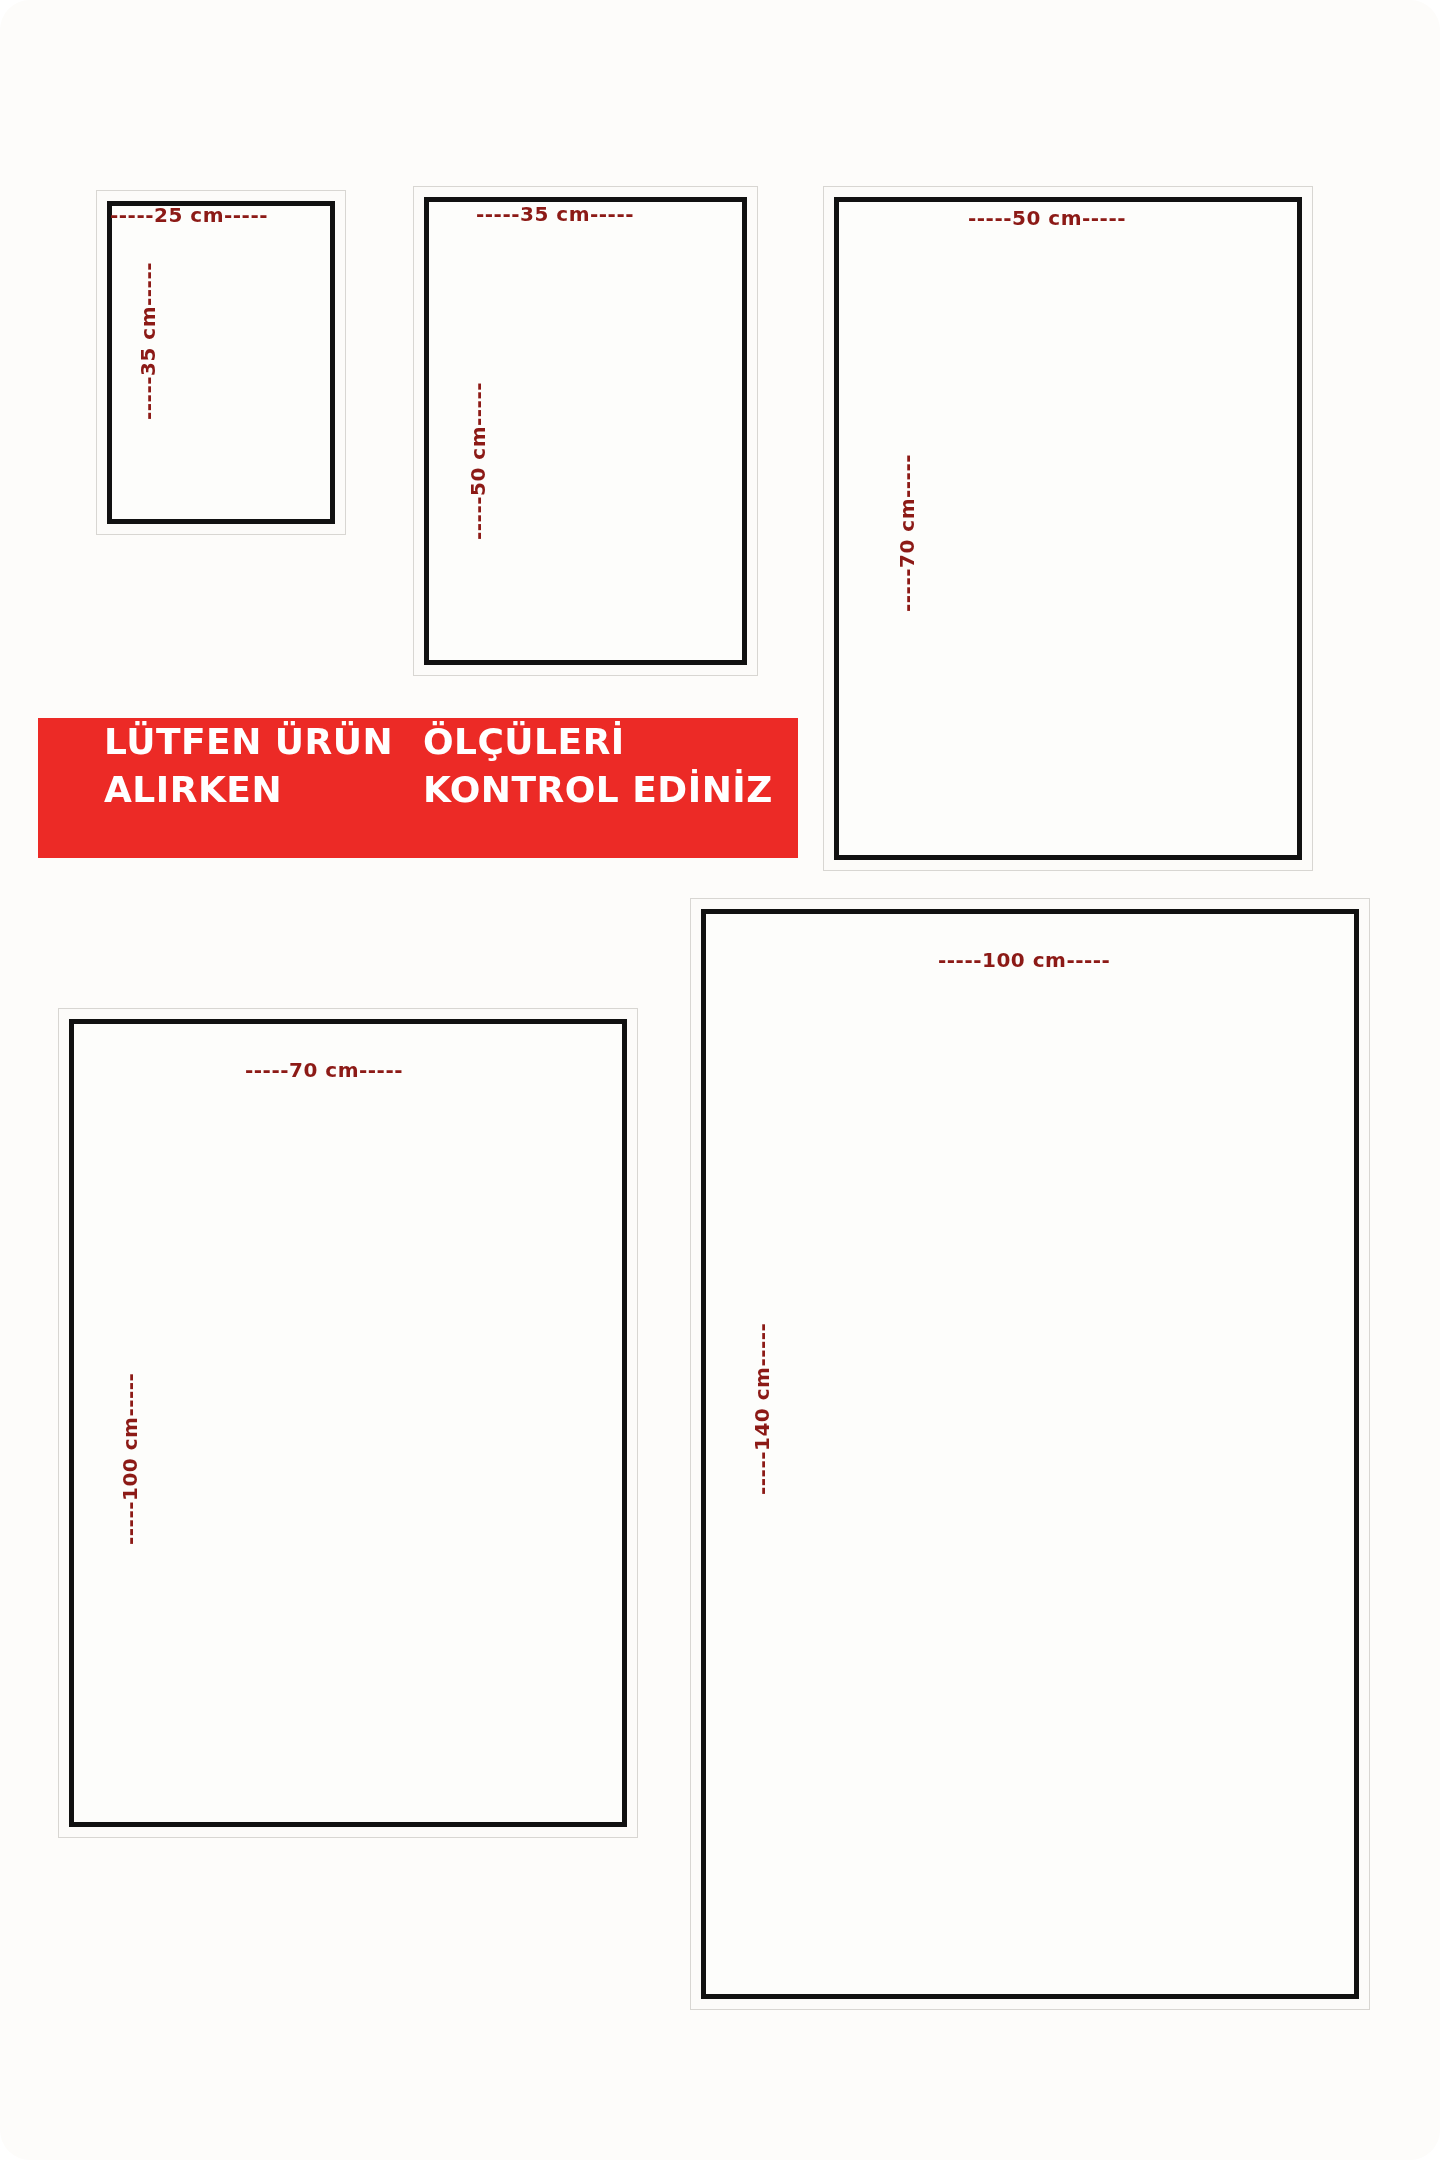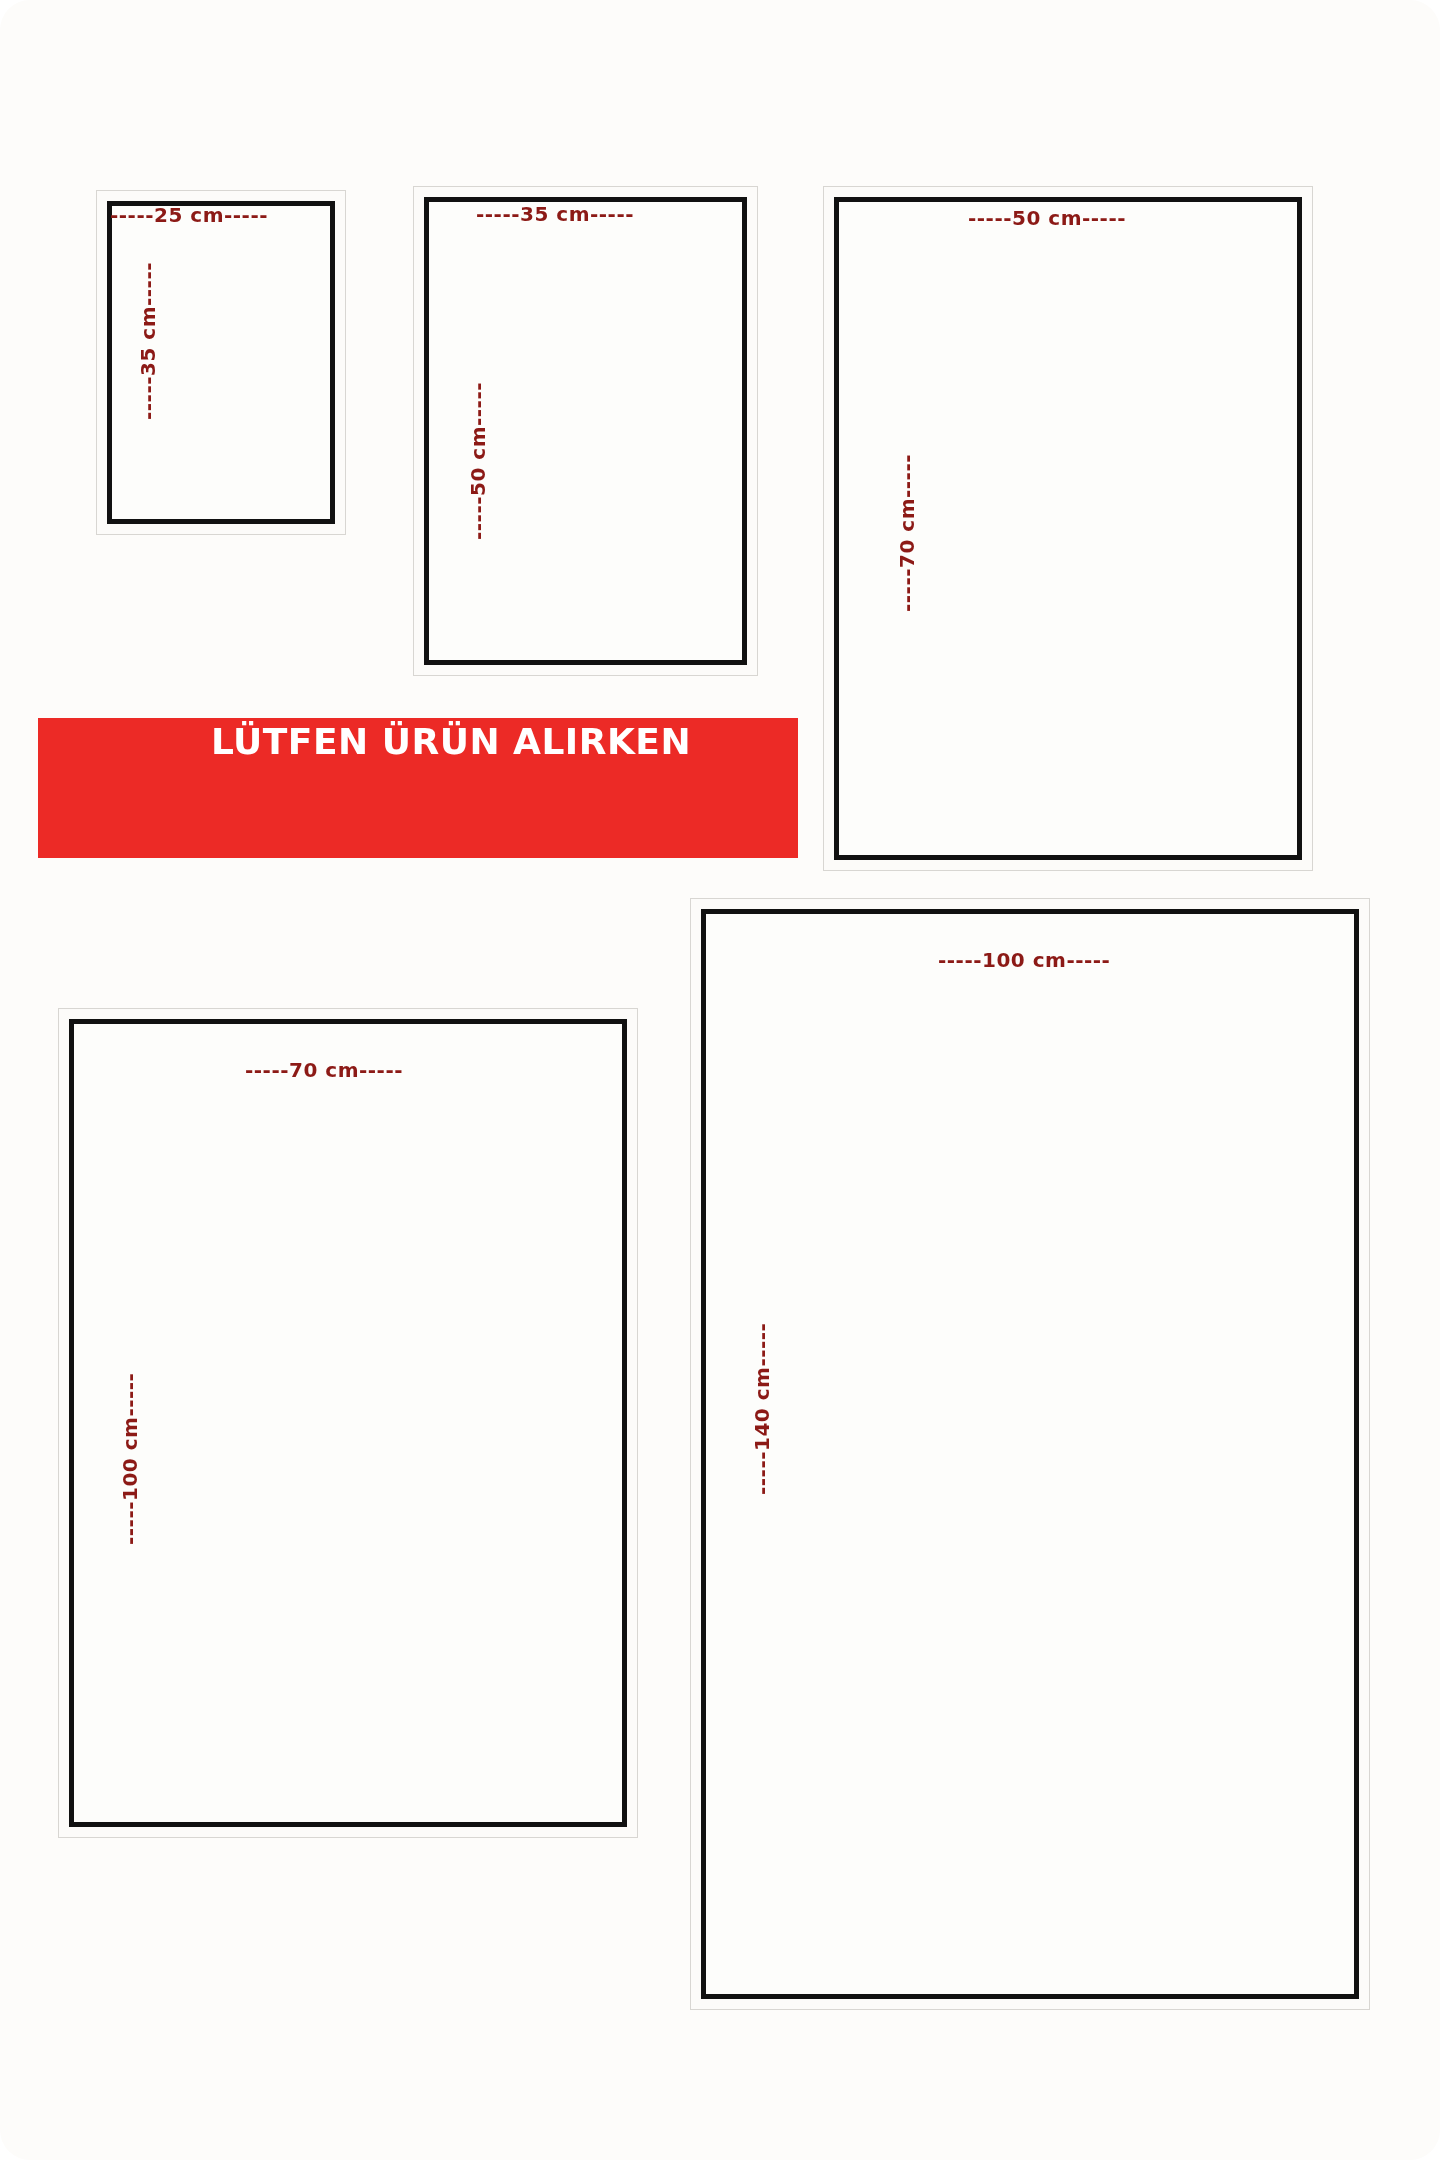--- a/index.html
+++ b/index.html
@@ -96,20 +96,21 @@
   <div class="dim vertical" style="left:466px; top:540px;">-----50 cm-----</div>
 
   <div class="frame" style="left:823px; top:186px; width:490px; height:685px;">
     <div class="inner"></div>
   </div>
   <div class="dim" style="left:968px; top:206px;">-----50 cm-----</div>
   <div class="dim vertical" style="left:895px; top:612px;">-----70 cm-----</div>
 
   <div id="warning-banner">
     <div class="line">LÜTFEN ÜRÜN ALIRKEN</div>
+    <div class="line">ÖLÇÜLERİ KONTROL EDİNİZ</div>
   </div>
 
   <div class="frame" style="left:58px; top:1008px; width:580px; height:830px;">
     <div class="inner"></div>
   </div>
   <div class="dim" style="left:245px; top:1058px;">-----70 cm-----</div>
   <div class="dim vertical" style="left:118px; top:1545px;">-----100 cm-----</div>
 
   <div class="frame" style="left:690px; top:898px; width:680px; height:1112px;">
     <div class="inner"></div>

